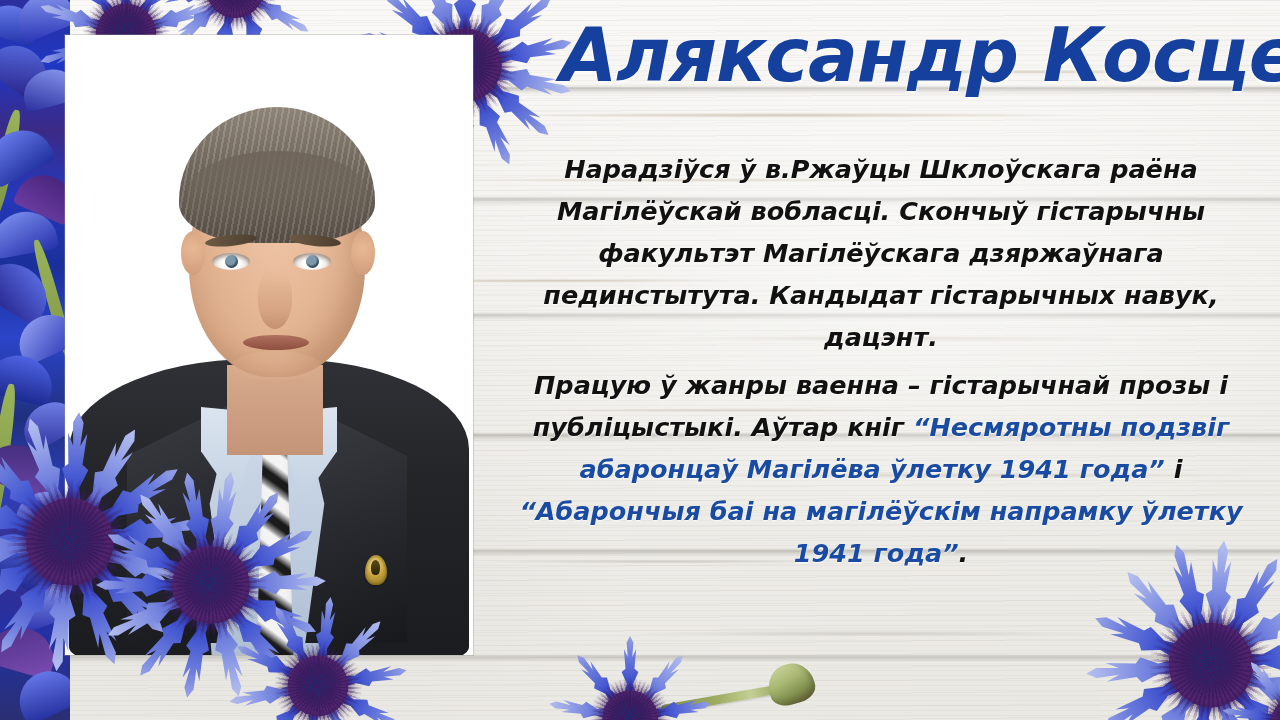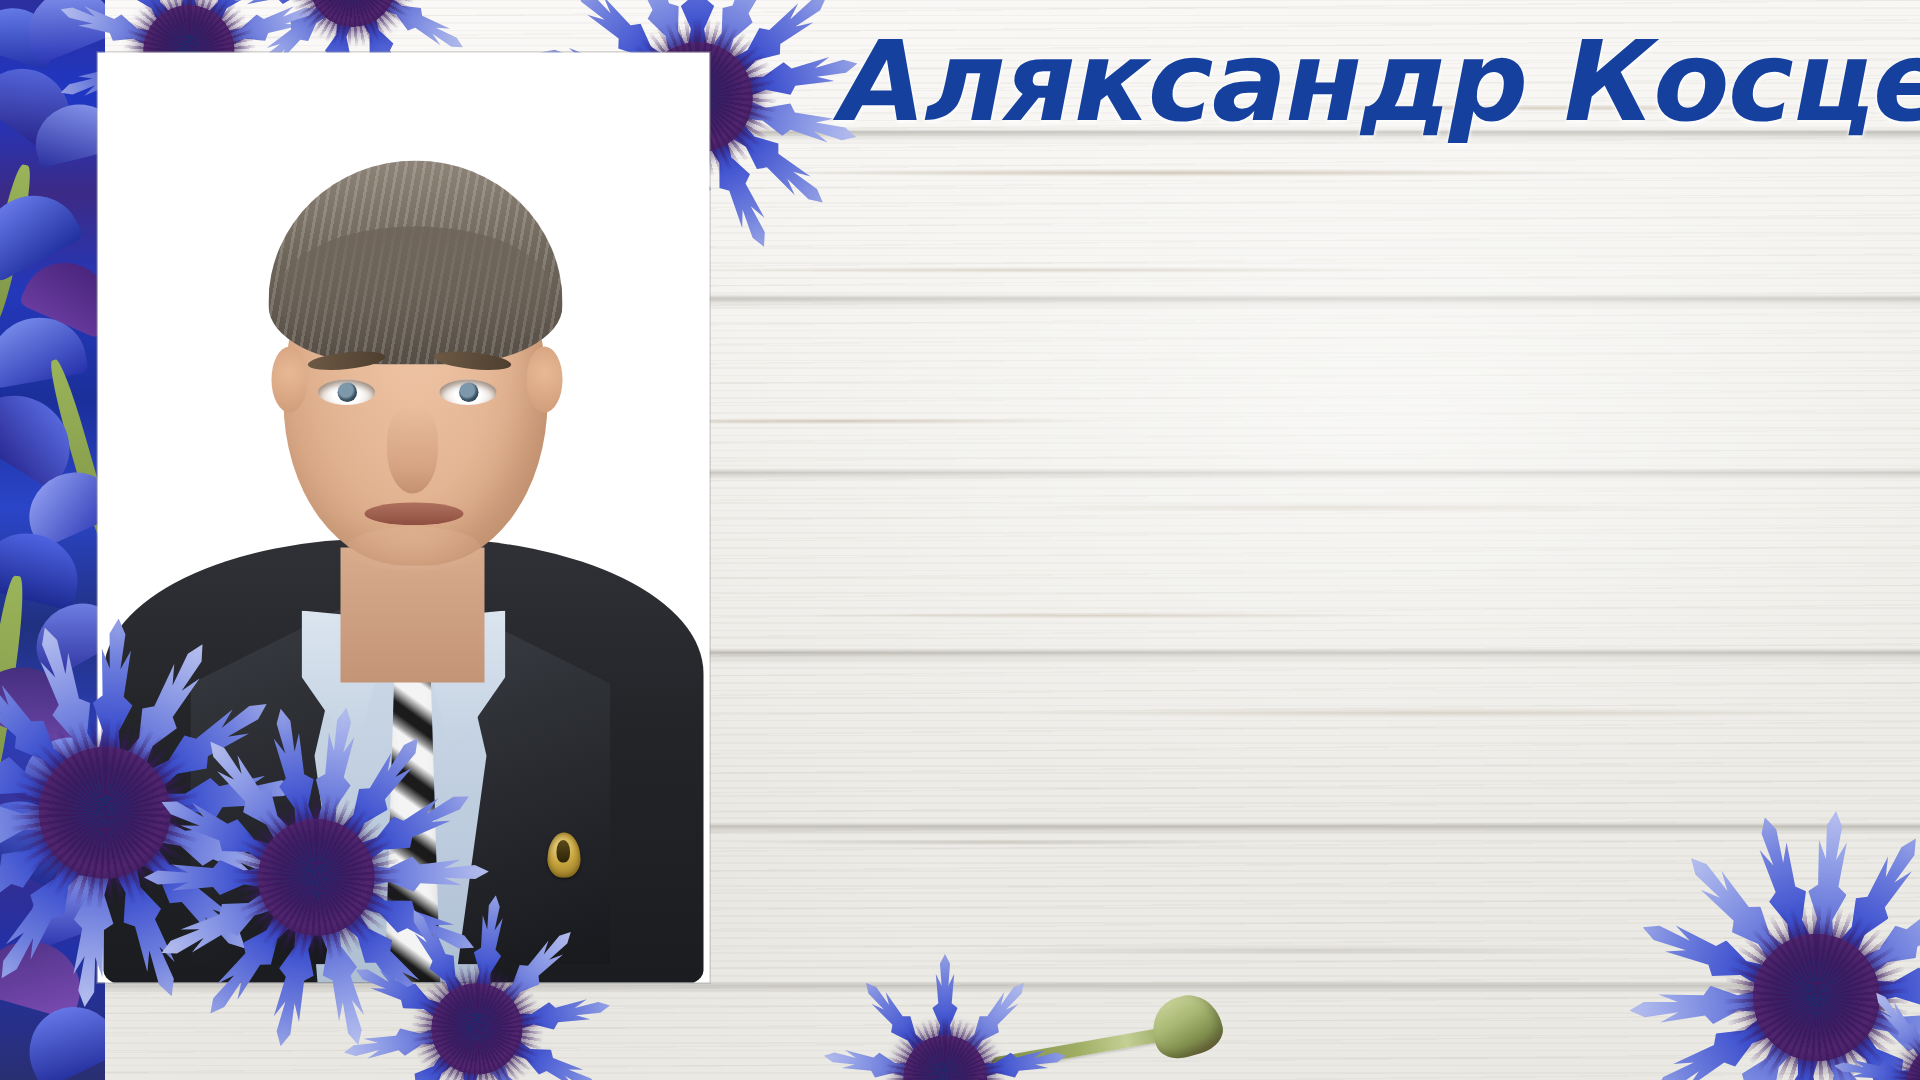--- a/index.html
+++ b/index.html
@@ -555,15 +555,17 @@
       <div class="petal pale" style="transform:translate(-50%,-100%) rotate(234deg)"></div>
       <div class="petal" style="transform:translate(-50%,-100%) rotate(278deg)"></div>
       <div class="petal pale" style="transform:translate(-50%,-100%) rotate(322deg)"></div>
     </div>
     <div class="core"></div>
   </div>
 
   <div class="title">Аляксандр Косцераў</div>
 
   <div class="body-text">
+    <p>Нарадзіўся ў в.Ржаўцы Шклоўскага раёна Магілёўскай вобласці. Скончыў гістарычны факультэт Магілёўскага дзяржаўнага пединстытута. Кандыдат гістарычных навук, дацэнт.</p>
+    <p class="para2"><span>Працую ў жанры ваенна – гістарычнай прозы і публіцыстыкі. Аўтар кніг </span><span class="book">“Несмяротны подзвіг абаронцаў Магілёва  ўлетку 1941 года”</span><span class="q"> і </span><span class="book">“Абарончыя баі на магілёўскім напрамку ўлетку 1941 года”</span><span class="q">.</span></p>
   </div>
 
 </div>
 
 </body></html>

